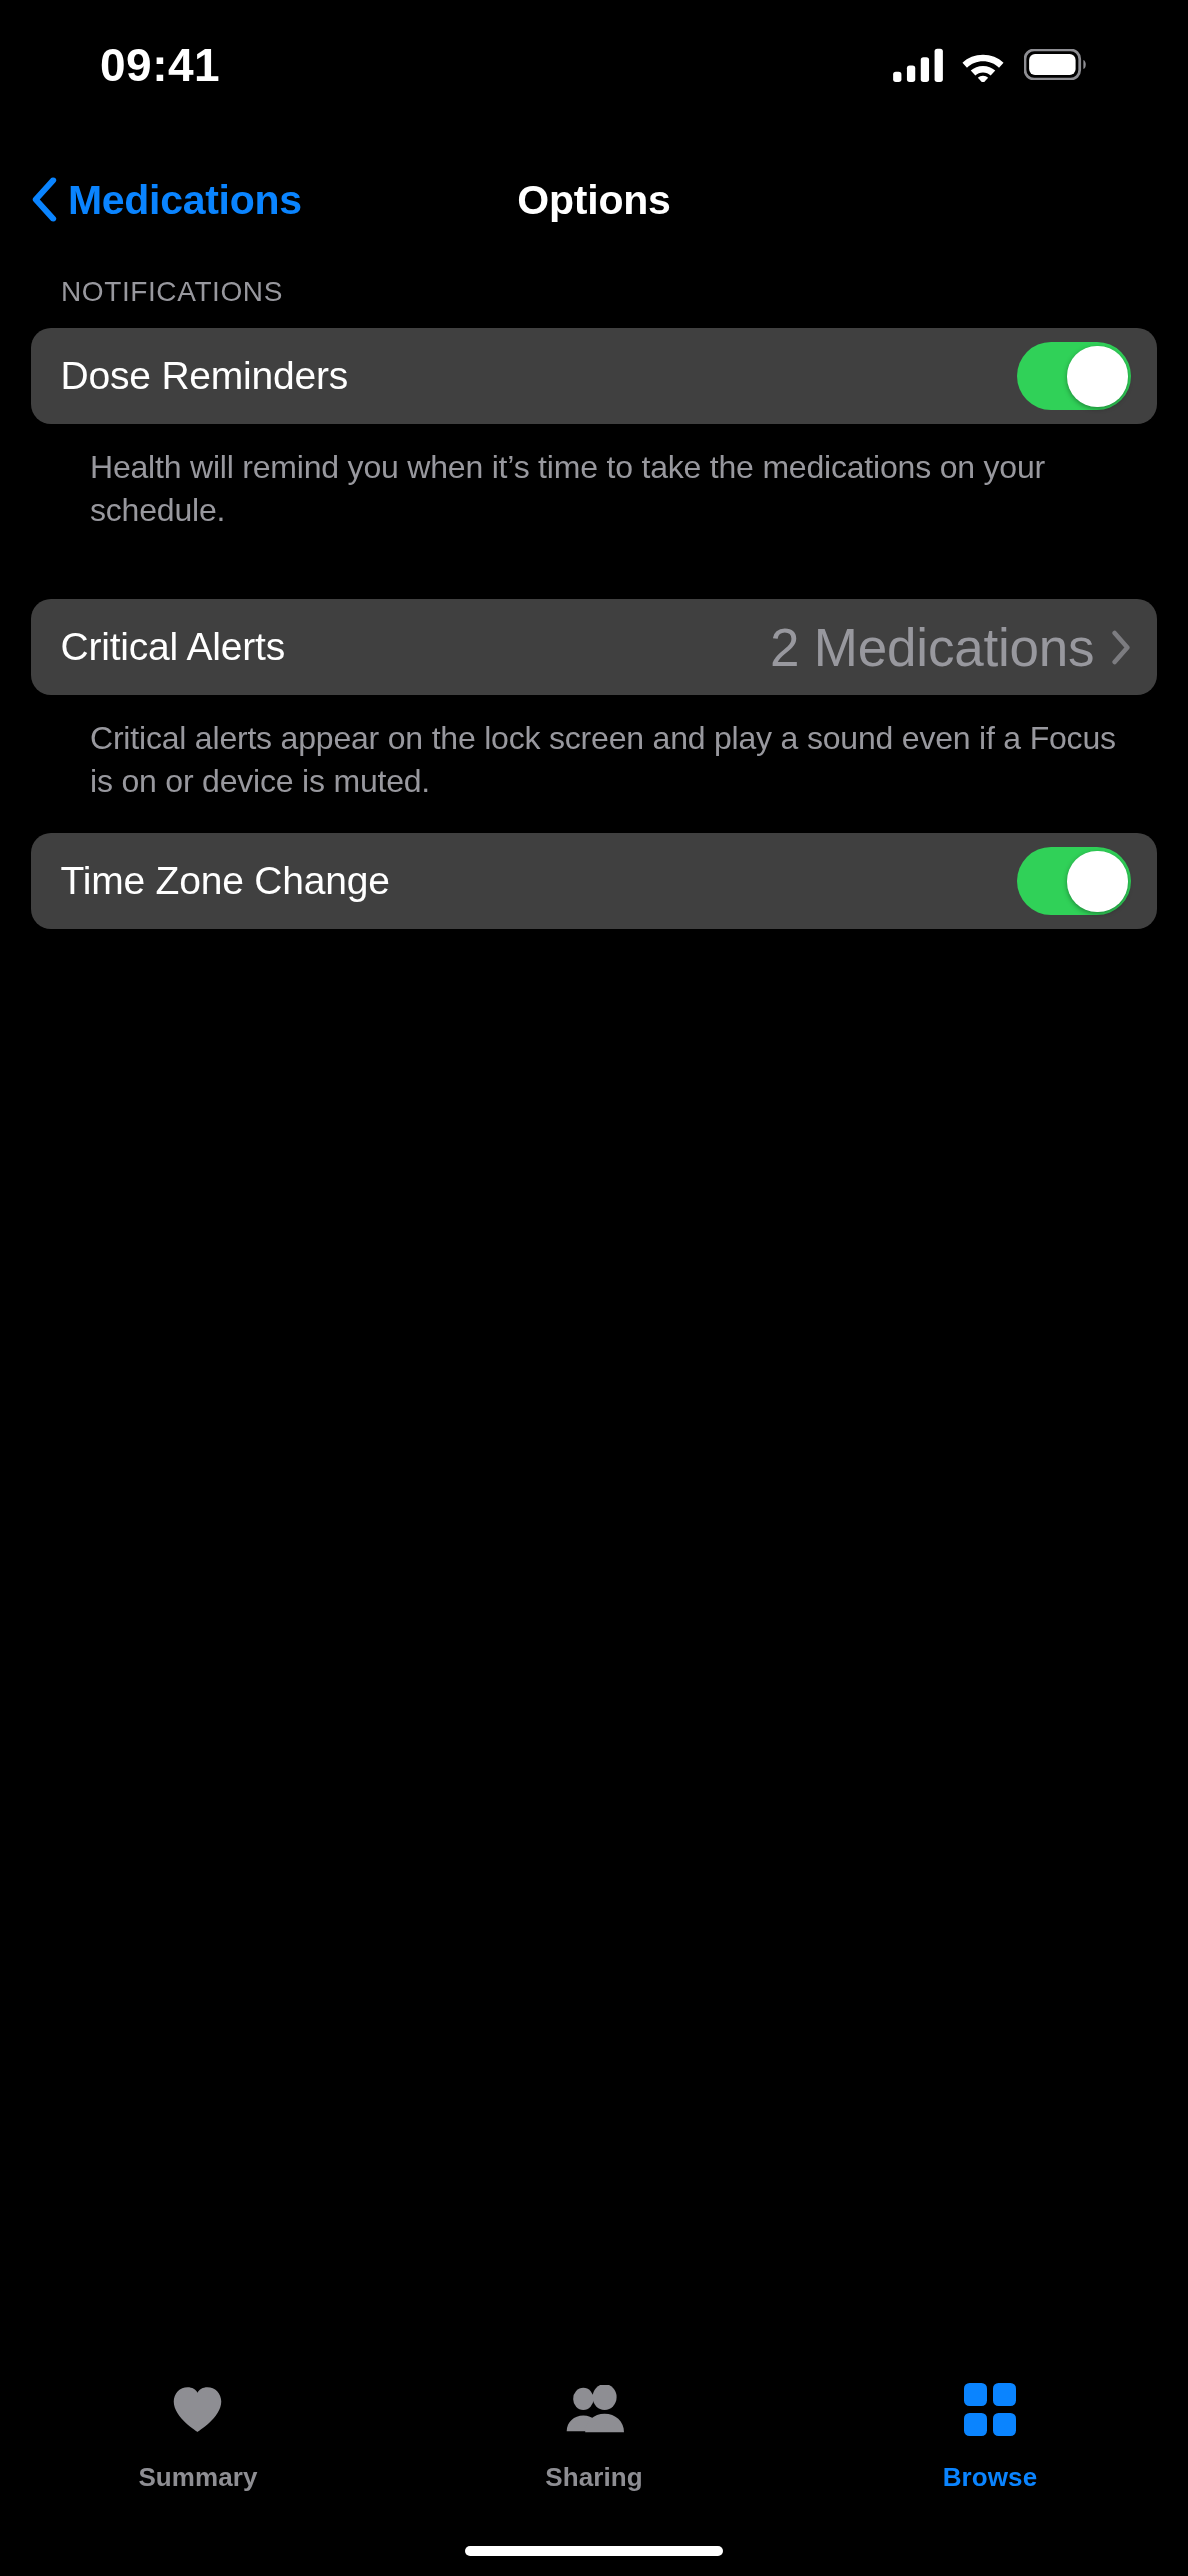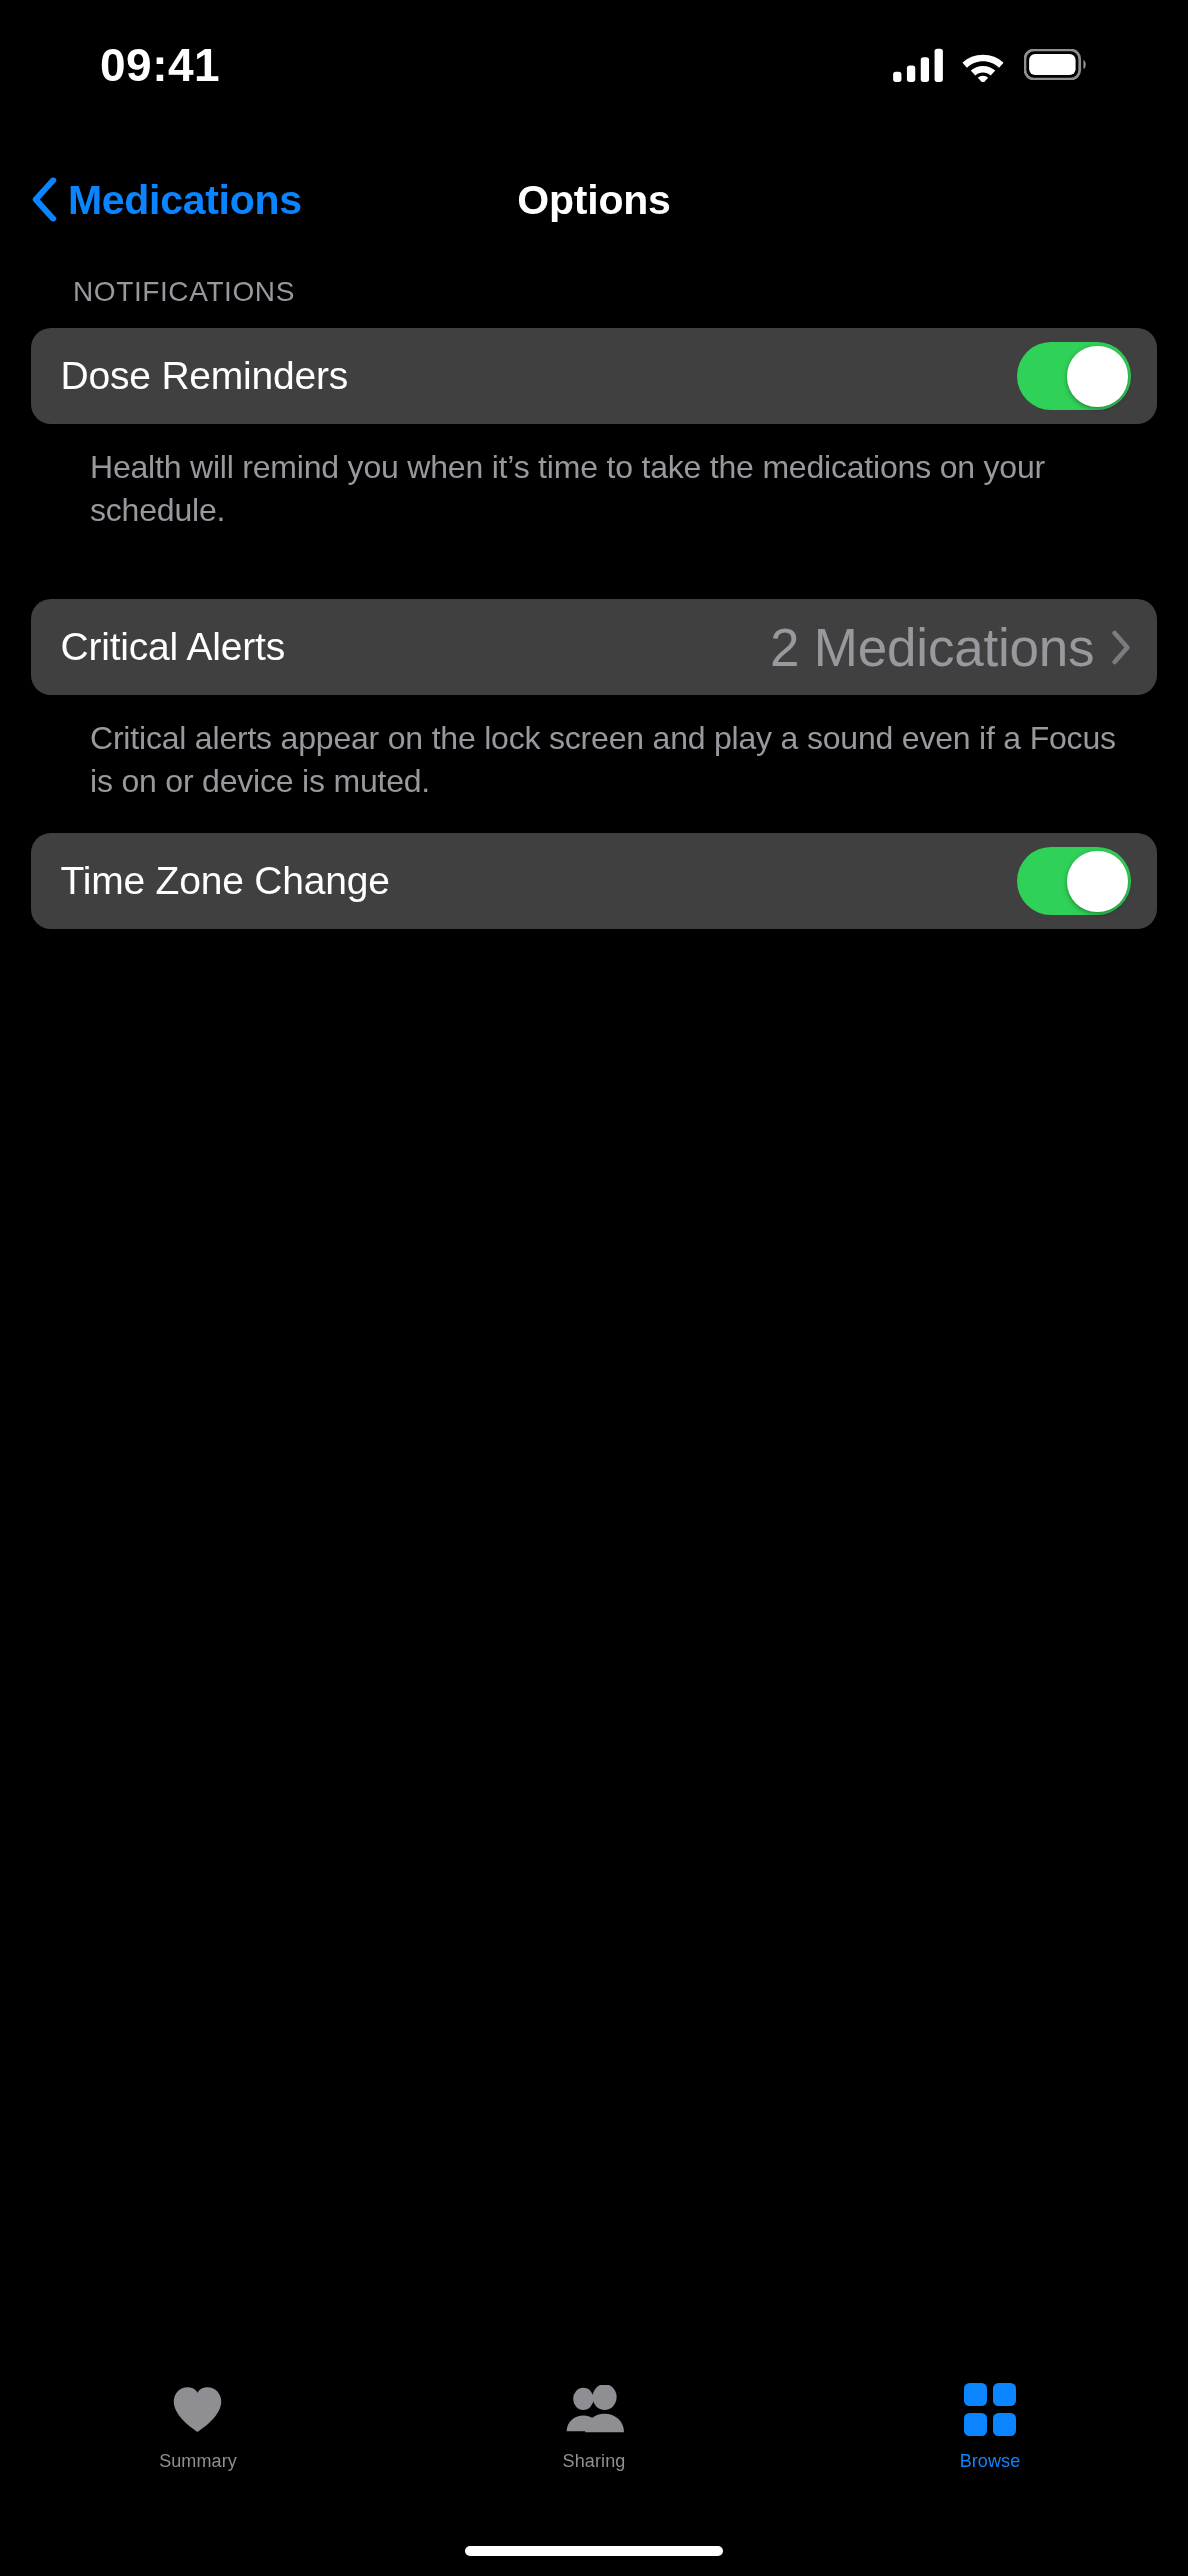--- a/index.html
+++ b/index.html
@@ -42,21 +42,20 @@
     text-align:center; color:#fff; font-size:41px; font-weight:700;
     letter-spacing:-0.2px;
   }
 
   
   .content { position:absolute; top:276px; left:0; width:1188px; }
   .section-header {
     color:#98989E; font-size:28px; font-weight:400;
     letter-spacing:0.6px; text-transform:uppercase;
     padding:0 0 20px 61px;
-    margin-left:12px;
   }
   .group { padding:0 31px; }
   .card {
     background:#404040;
     border-radius:20px;
     height:96px;
     display:flex; align-items:center;
     padding:0 26px 0 29.5px;
     position:relative;
   }
@@ -98,21 +97,21 @@
     position:absolute; bottom:0; left:0; width:1188px; height:221px;
     display:flex; align-items:flex-start; justify-content:space-around;
     padding-top:26px;
     background:#000;
   }
   .tab {
     width:33.33%; display:flex; flex-direction:column;
     align-items:center; gap:13px; cursor:pointer;
   }
   .tab-icon { height:57px; display:flex; align-items:center; justify-content:center; }
-  .tab-label { font-size:18px; font-weight:400; letter-spacing:0.1px; }
+  .tab-label { font-size:26px; font-weight:700; letter-spacing:0.1px;margin-top:11px; }
   .tab-label.inactive { color:#8E8E93; }
   .tab-label.active { color:#0A84FF; }
   .home-indicator {
     position:absolute; bottom:20px; left:50%; transform:translateX(-50%);
     width:258px; height:10px; border-radius:5.5px; background:#fff;
   }
   .grid-icon { display:grid; grid-template-columns:repeat(2,1fr); gap:6.4px; }
   .grid-cell { width:23px; height:23px; border-radius:5.5px; background:#0A84FF; }
 </style>
 </head>

